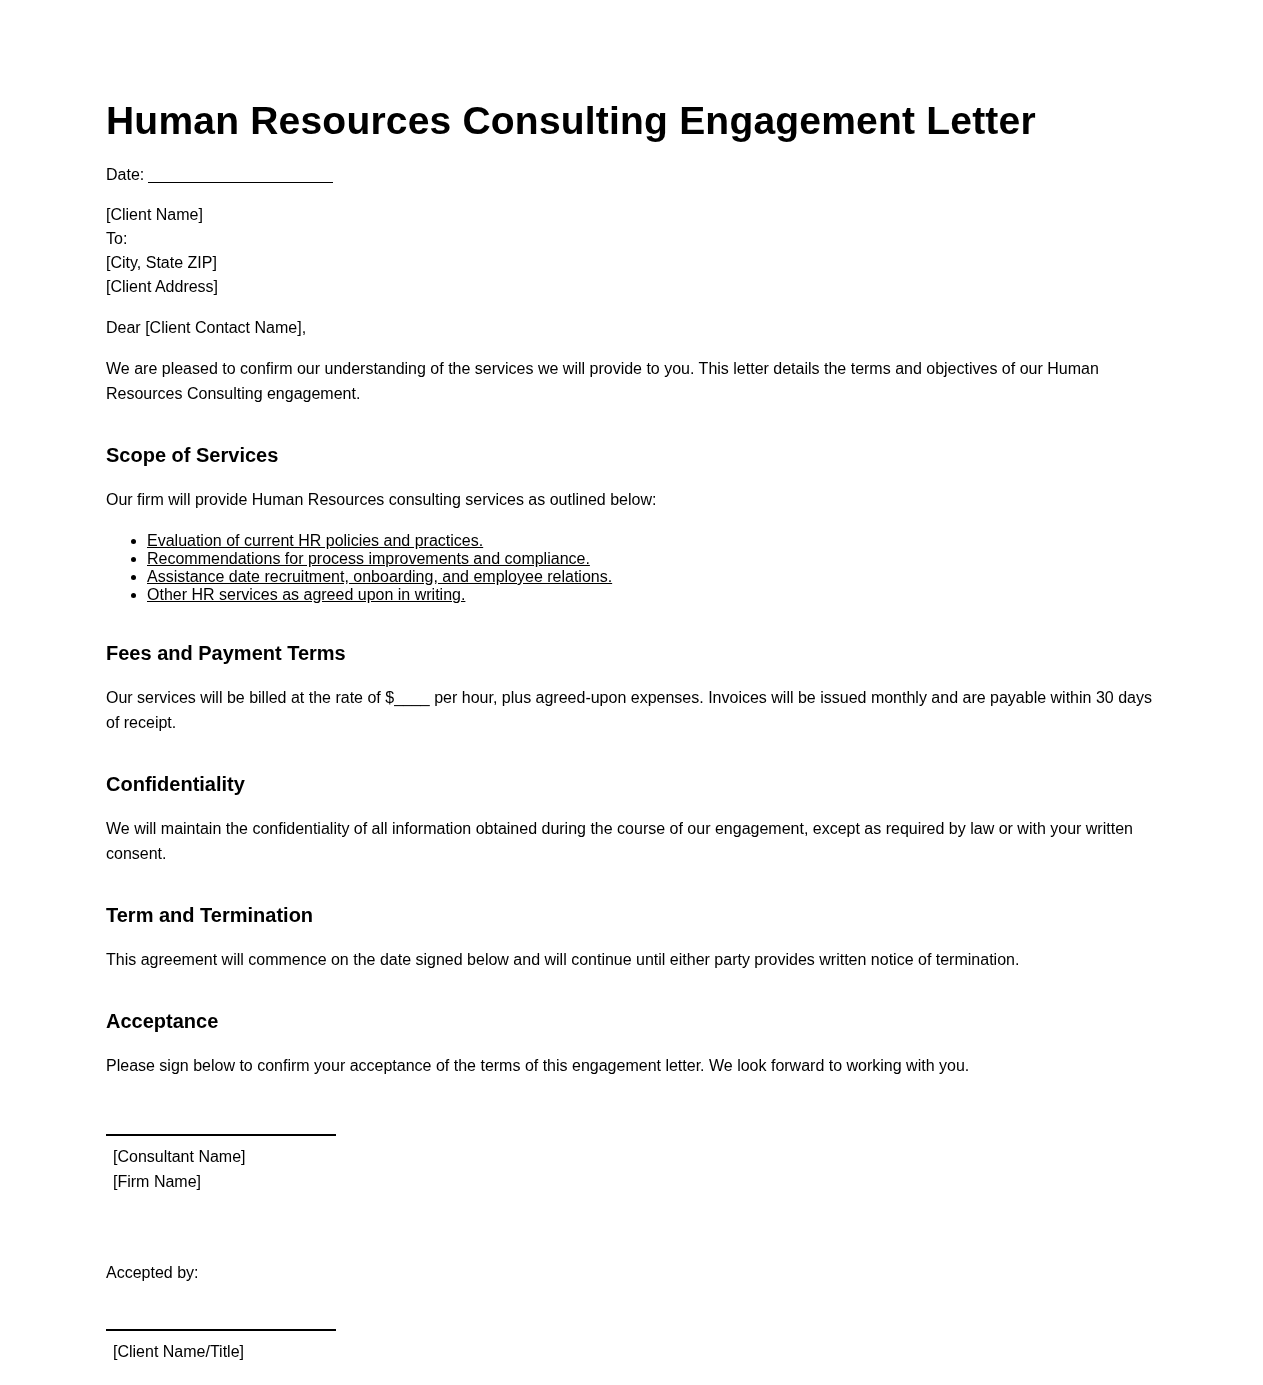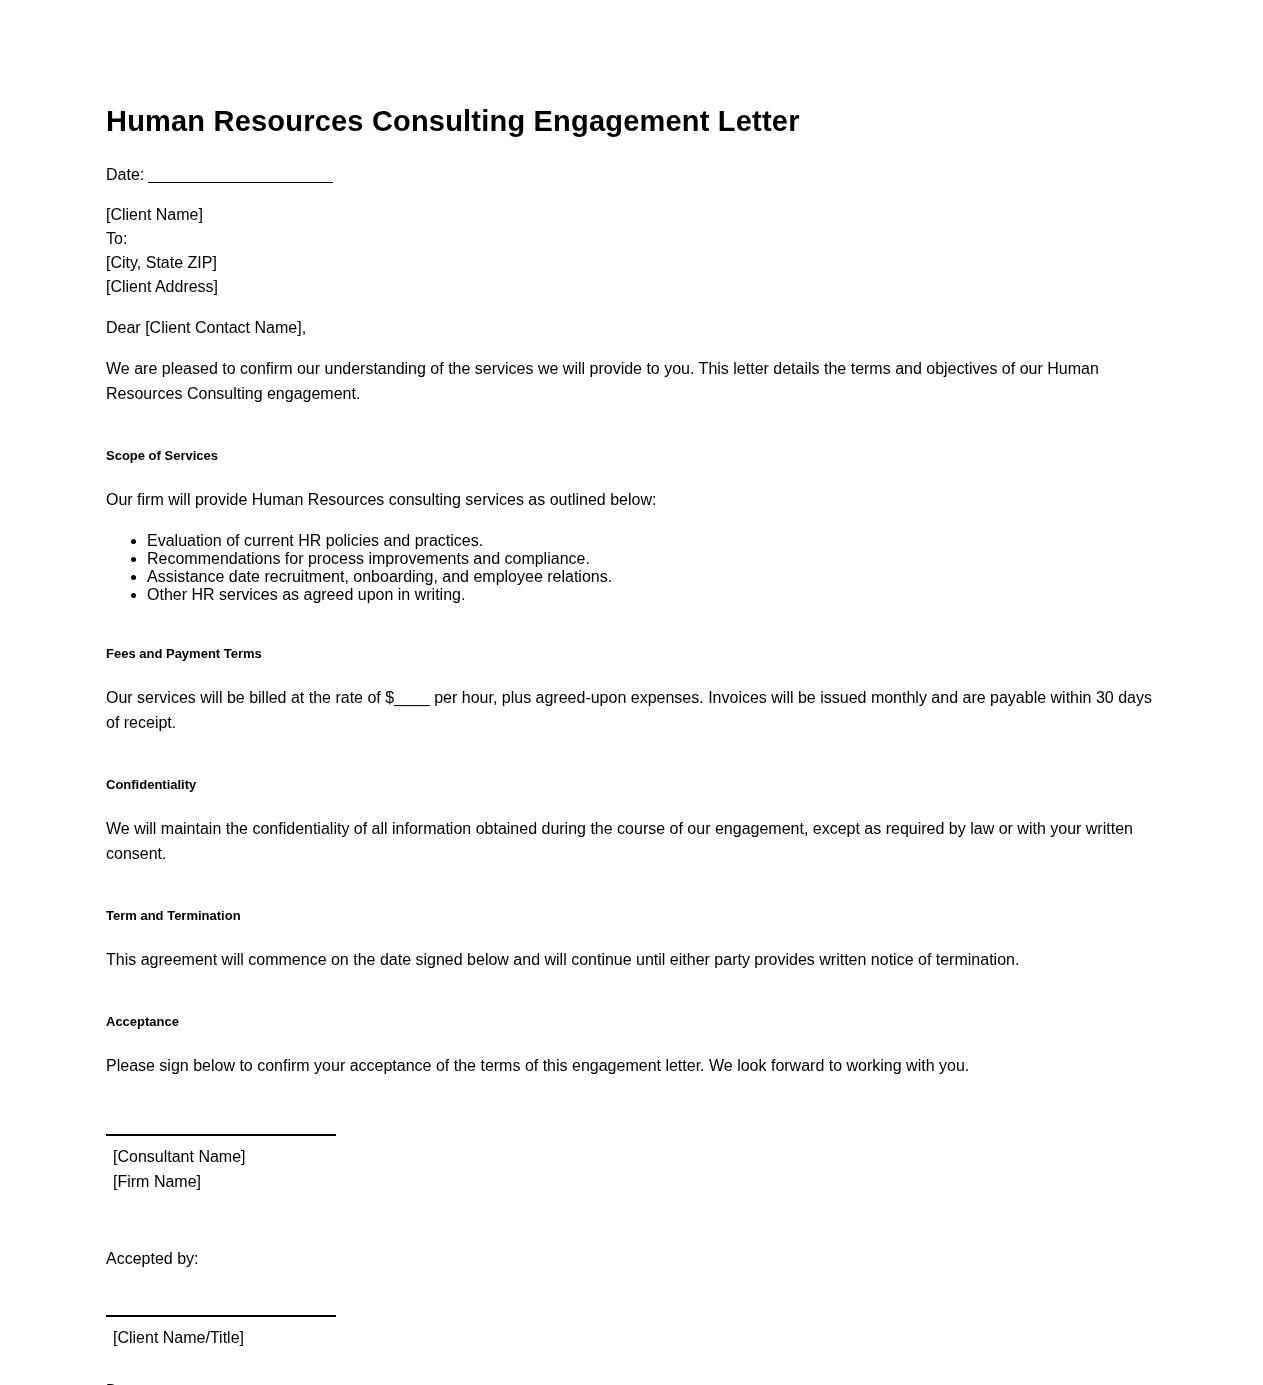--- a/index.html
+++ b/index.html
@@ -8,28 +8,28 @@
     width: 1263px;
     min-height: 1385px;
     background: #ffffff;
     color: #000000;
     font-family: "Liberation Sans", sans-serif;
     font-size: 16px;
     box-sizing: border-box;
     padding: 104px 107px 80px 106px;
   }
   h1.doc-title {
-    font-size: 29px;
+    font-size: 39px;
     line-height: 34px;
     font-weight: bold;
     margin: 0 0 24px 0;
     letter-spacing: 0.2px;
   }
   h2.section-heading {
-    font-size: 13px;
+    font-size: 20px;
     line-height: 23px;
     font-weight: bold;
     margin: 38px 0 20px 0;
   }
   p.para {
     margin: 16px 0 20px 0;
     line-height: 25px;
     max-width: 1050px;
   }
   .date-row {
@@ -46,30 +46,30 @@
   }
   .blank.header-date { width: 185px; }
   .addr-block { margin: 16px 0 16px 0; }
   .addr-line { line-height: 24px; }
   .salutation { margin: 16px 0 16px 0; line-height: 25px; }
   ul.bullet-list {
     margin: 14px 0 0 0;
     padding-left: 41px;
     line-height: 18px;
   }
-  ul.bullet-list li { margin: 0; padding: 0; }
+  ul.bullet-list li { margin: 0; padding: 0; text-decoration: underline; }
   .sig-area { margin-top: 56px; }
   .sig-line {
     width: 230px;
     border-top: 2px solid #000000;
     height: 0;
     margin: 0 0 8px 0;
   }
   .sig-caption { line-height: 25px; margin-left: 7px; }
-  .accepted-by { margin-top: 52px; line-height: 25px; }
+  .accepted-by { margin-top: 66px; line-height: 25px; }
   .sig-line.second { margin-top: 44px; }
   .footer-date-row { margin-top: 28px; line-height: 25px; white-space: nowrap; }
 </style>
 </head>
 <body>
 
 <div class="page">
 
   <h1 class="doc-title">Human Resources Consulting Engagement Letter</h1>
 

